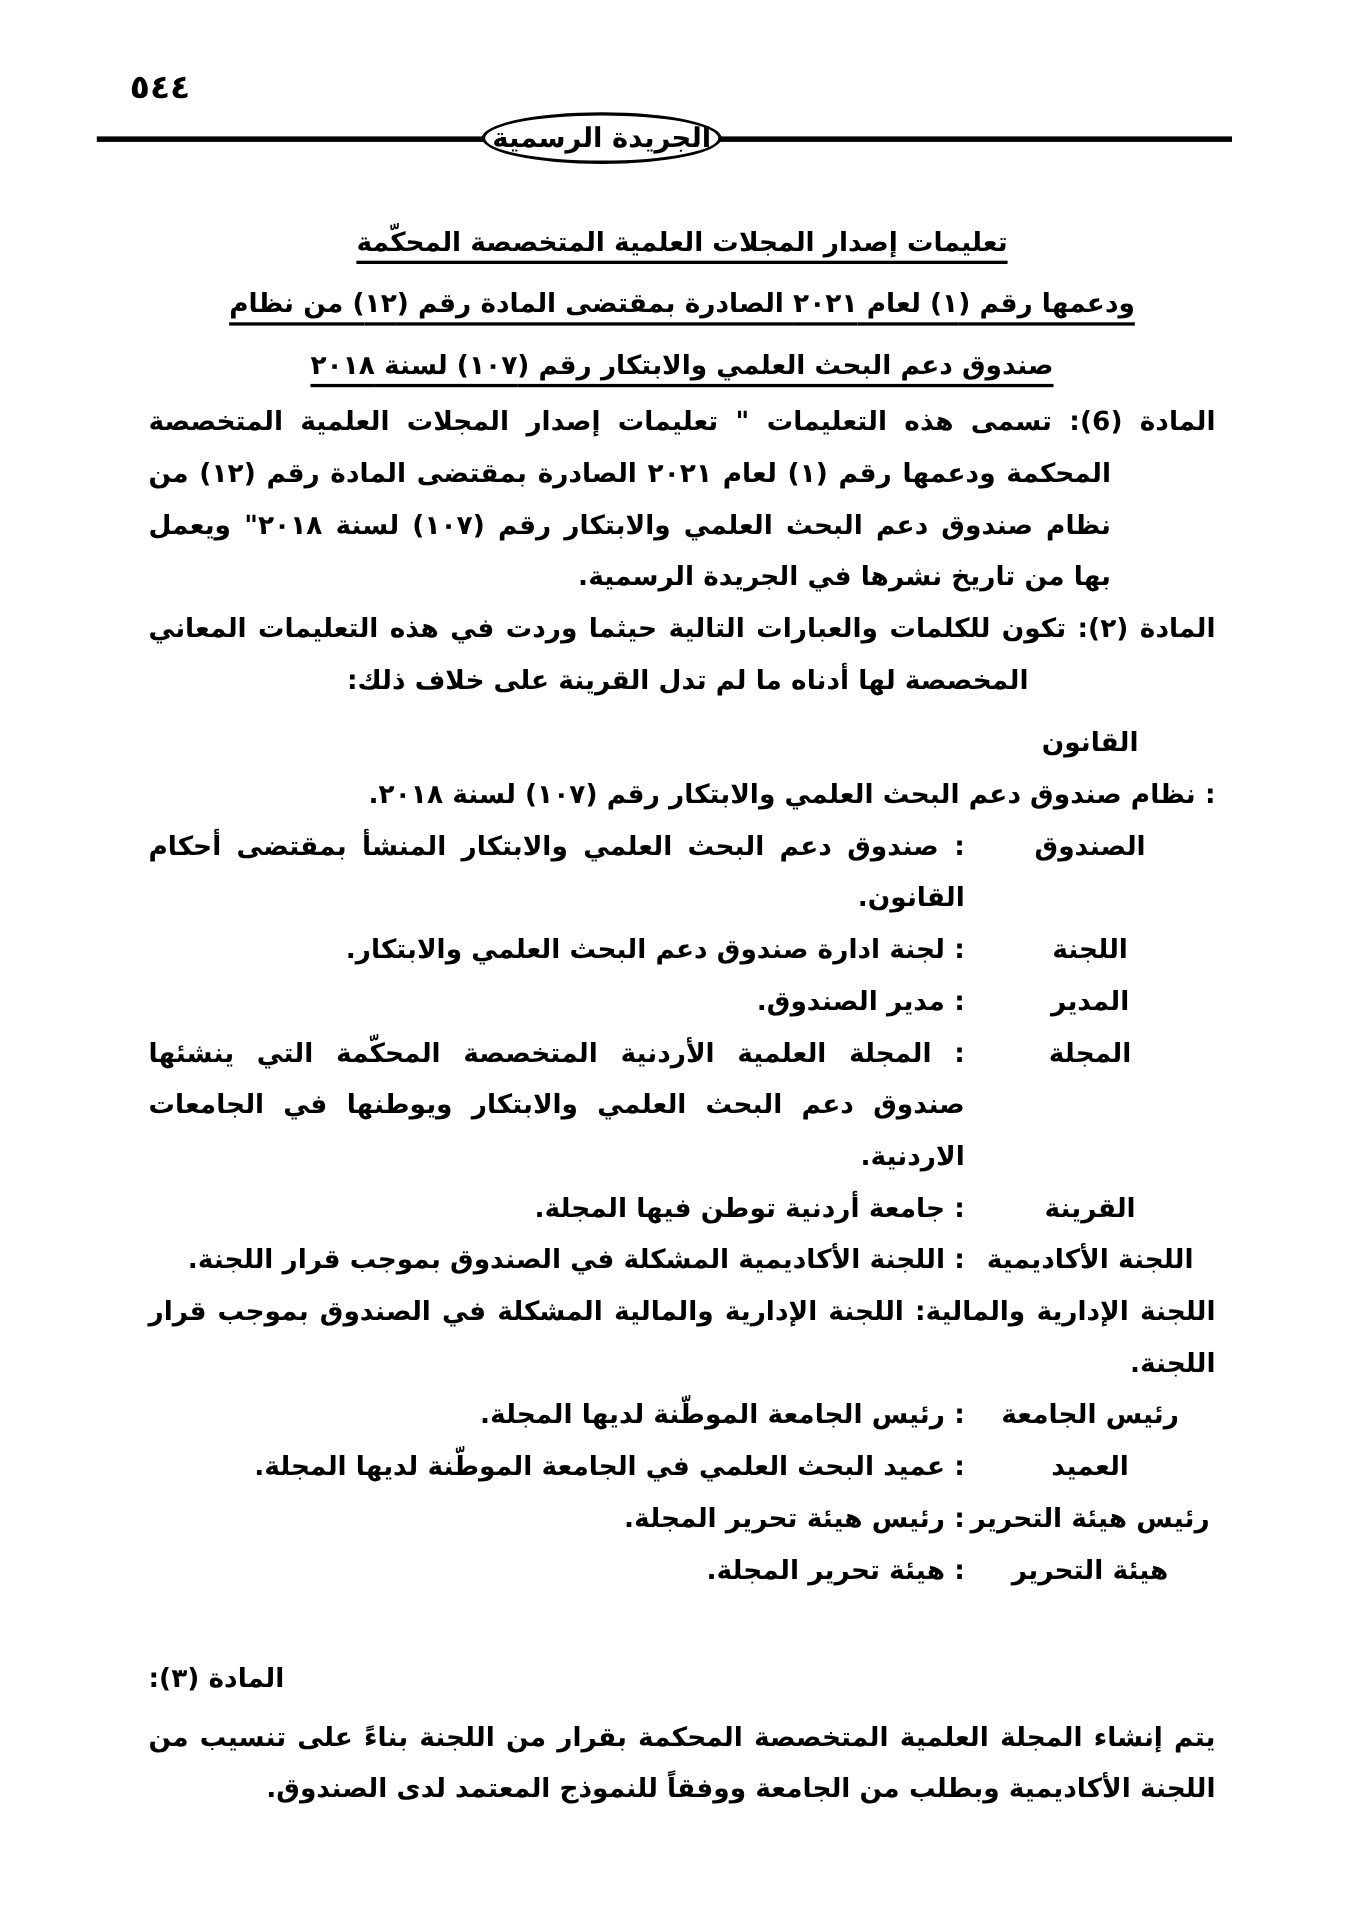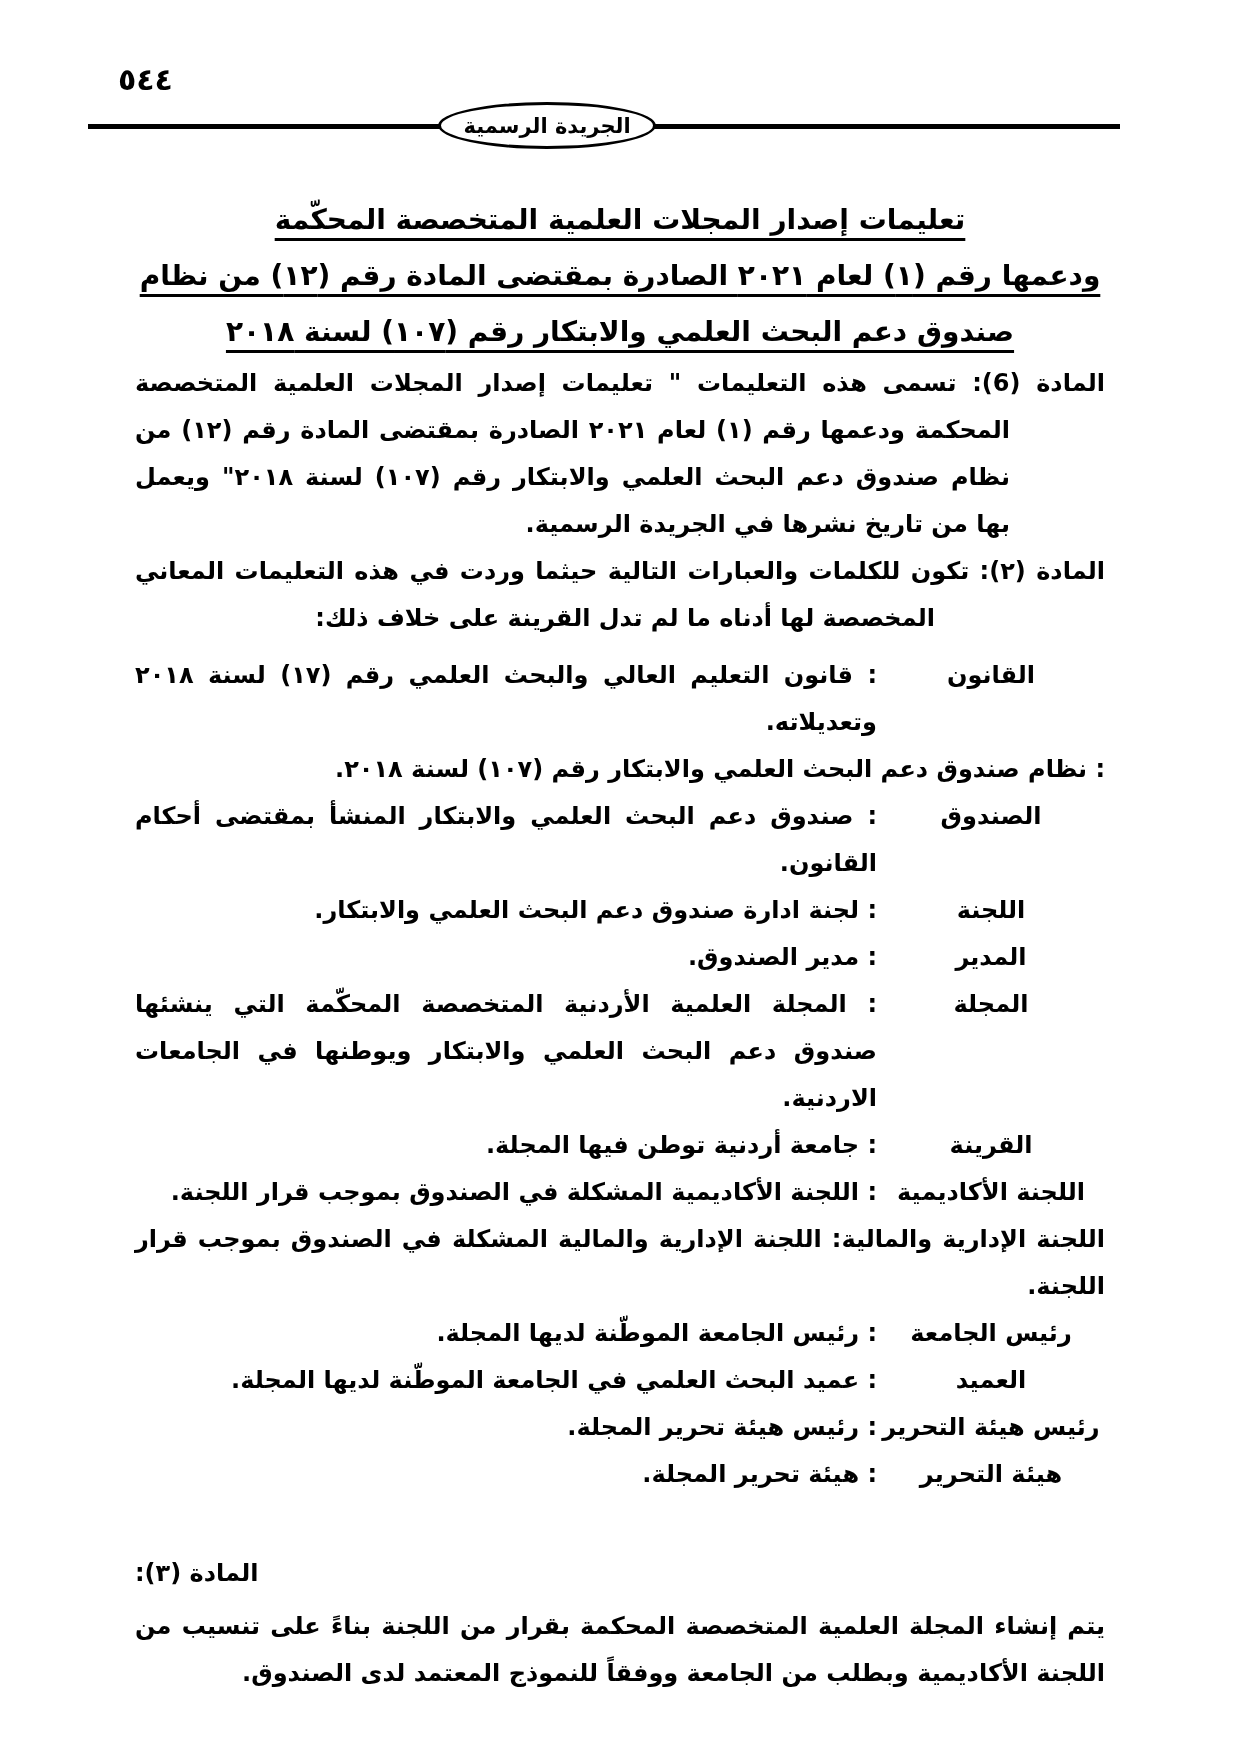--- a/index.html
+++ b/index.html
@@ -43,33 +43,33 @@
     left: 438px;
     width: 218px;
     height: 47px;
     box-sizing: border-box;
     border: 3.5px solid #000000;
     border-radius: 50%;
     background: #ffffff;
     display: flex;
     align-items: center;
     justify-content: center;
-    font-size: 21px;
+    font-size: 25px;
     font-weight: 700;
   }
   
   .content {
     padding: 192px 136px 0 135px;
     font-size: 24px;
     line-height: 47px;
     text-align: justify;
   }
   .title-block {
     text-align: center;
-    font-size: 28px;
+    font-size: 24px;
     line-height: 56px;
   }
   .title-line span {
     text-decoration: underline;
     text-decoration-thickness: 3px;
     text-underline-offset: 9px;
   }
   p.article {
     margin: 0;
   }
@@ -146,21 +146,20 @@
     <div>
       <p class="article article-2-intro">
         <span class="article-label">المادة (٢):</span>
         <span>تكون للكلمات والعبارات التالية حيثما وردت في هذه التعليمات المعاني المخصصة لها أدناه ما لم تدل القرينة على خلاف ذلك:</span>
       </p>
 
       <div class="definitions">
 
         <div class="def-row">
           <div class="def-term">القانون</div>
-          <div class="def-text">: قانون التعليم العالي والبحث العلمي رقم (١٧) لسنة ٢٠١٨ وتعديلاته.</div>
         </div>
 
         <div class="def-row">
           <div class="def-text">: نظام صندوق دعم البحث العلمي والابتكار رقم (١٠٧) لسنة ٢٠١٨.</div>
         </div>
 
         <div class="def-row">
           <div class="def-term">الصندوق</div>
           <div class="def-text">: صندوق دعم البحث العلمي والابتكار المنشأ بمقتضى أحكام القانون.</div>
         </div>

